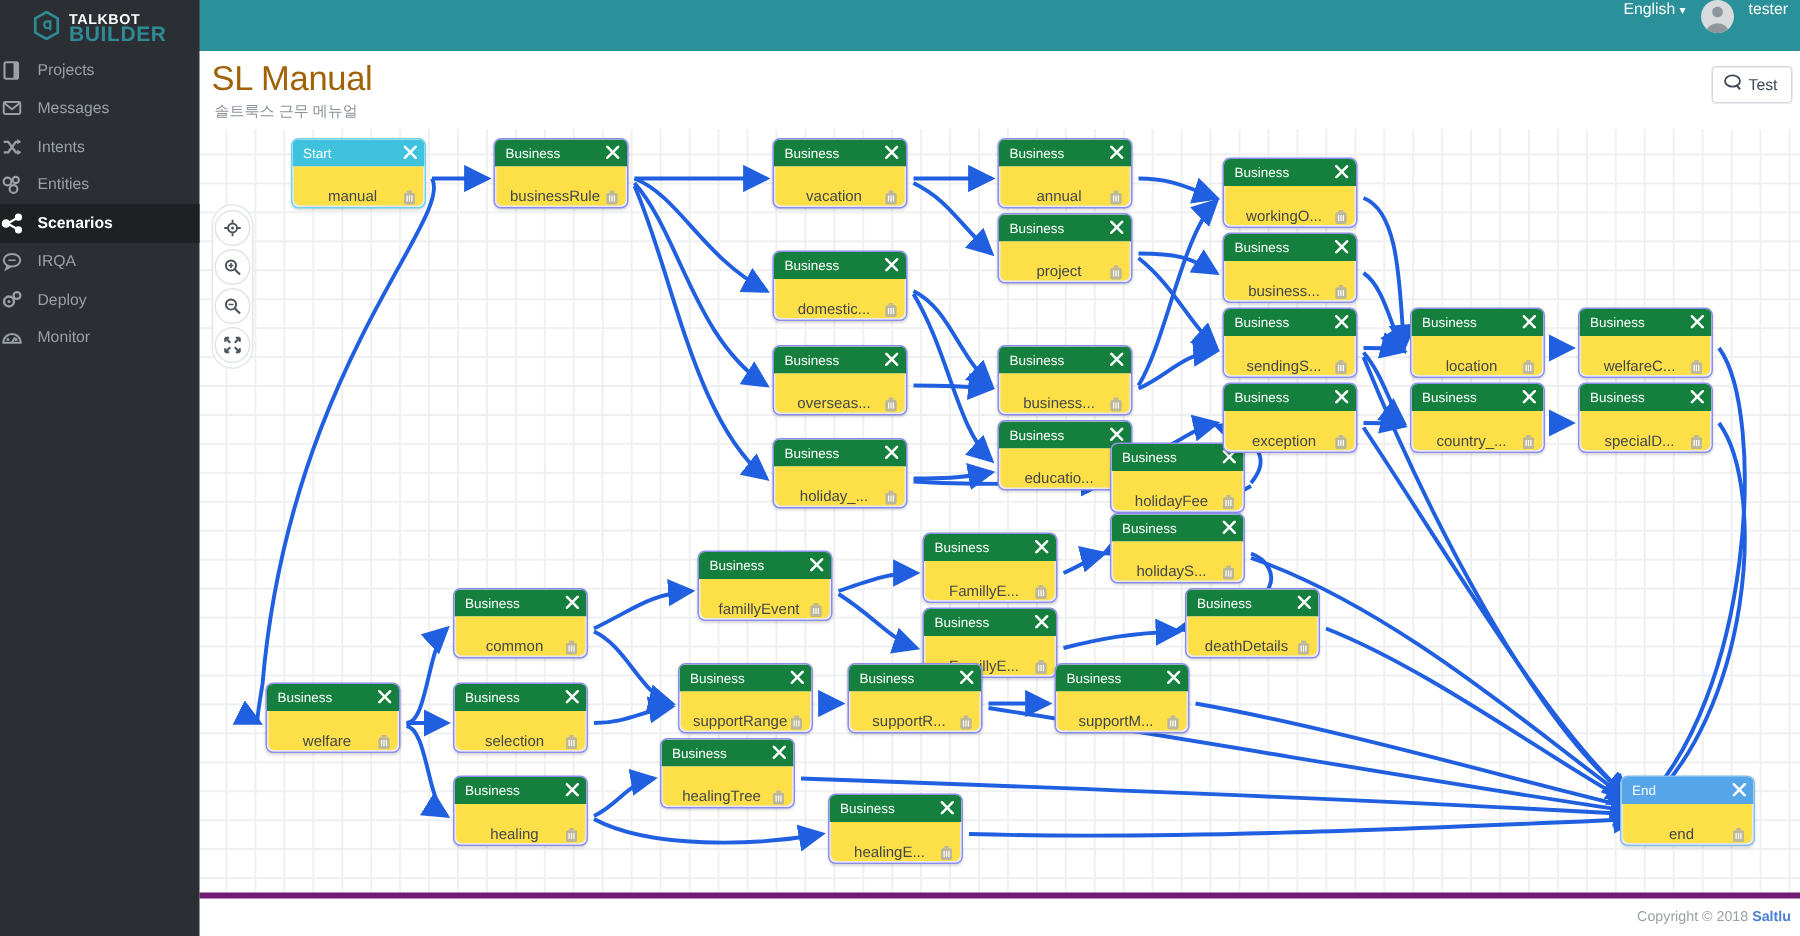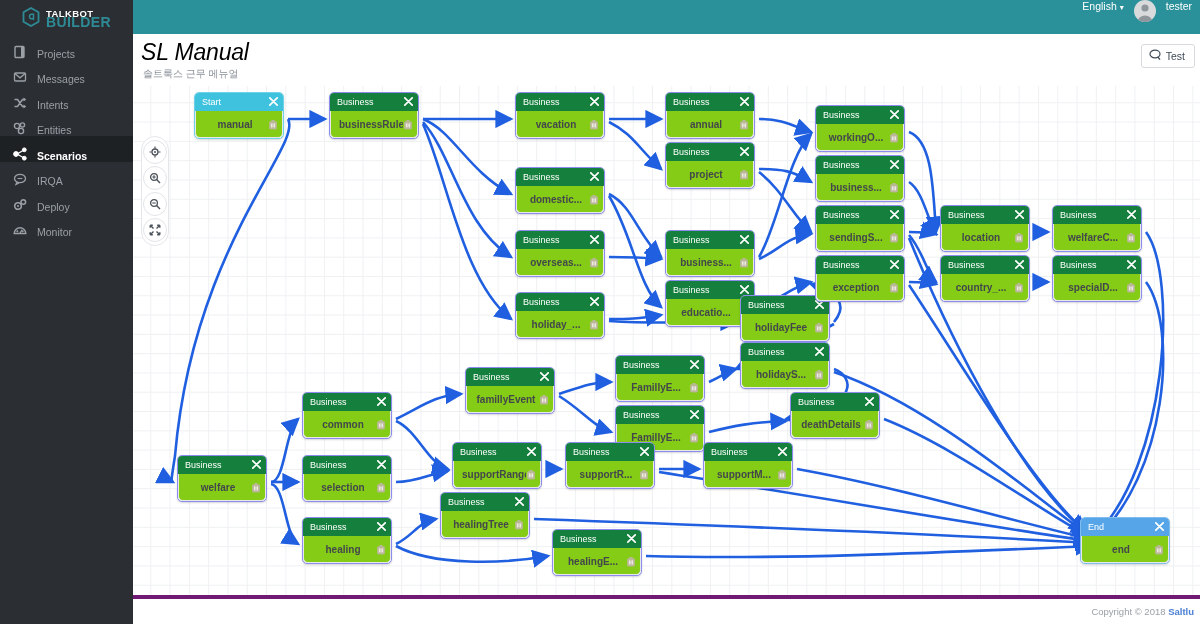--- a/index.html
+++ b/index.html
@@ -19,22 +19,22 @@
     height: 34px; background: #2b2f33;
     display: flex; align-items: center; padding-left: 22px; gap: 6px;
   }
   .logo-hex { width: 18px; height: 20px; position: relative; flex: none; }
   .logo-hex svg { display: block; }
   .logo-words { display: flex; flex-direction: column; line-height: 9px; padding-top: 1px; }
   .logo-top { font-size: 9.5px; font-weight: bold; color: #ffffff; letter-spacing: .4px; }
   .logo-bot { font-size: 14px; font-weight: bold; color: #2e8b96; letter-spacing: .4px; }
 
   .nav-item {
-    height: 25.5px; display: flex; align-items: flex-end;
-    padding-left: 12px; gap: 9px; color: #9aa0a6; font-size: 10.5px;
+    height: 25.5px; display: flex; align-items: center;
+    gap: 9px; color: #9aa0a6; font-size: 10.5px;
     cursor: pointer;
   }
   .nav-item .nav-ico { width: 16px; height: 16px; display: flex; align-items: center; justify-content: center; flex: none; }
   .nav-item.active { background: #1d2124; color: #ffffff; font-weight: bold; }
   .nav-item.active .nav-ico svg { stroke: #ffffff; fill: #ffffff; }
   .nav-ico svg { fill: #9aa0a6; }
   .nav-item:first-of-type { margin-top: 11px; }
 
   
   #topbar {
@@ -51,21 +51,21 @@
   #avatar svg { display: block; }
   #username { color: #ffffff; font-size: 10.5px; }
 
   
   #page-header {
     position: absolute; left: 133px; top: 34px; width: 1067px; height: 52px;
     background: #ffffff; z-index: 20;
   }
   #page-title {
     position: absolute; left: 8px; top: 5px;
-    font-size: 23px; color: #000000; font-weight: normal; letter-spacing: -.2px; font-style: italic;
+    font-size: 23px; color: #a16207; font-weight: normal; letter-spacing: -.2px;
   }
   #page-subtitle {
     position: absolute; left: 10px; top: 33px;
     font-size: 10px; color: #8b9199;
   }
   #test-btn {
     position: absolute; right: 5px; top: 10px;
     border: 1px solid #d6dade; background: #ffffff; border-radius: 3px;
     padding: 4px 9px 4px 7px; font-size: 10.5px; color: #3f4a55;
     display: flex; align-items: center; gap: 4px; cursor: pointer;
@@ -106,23 +106,23 @@
     background: #fafafa; box-shadow: 0 1px 2px rgba(0,0,0,.16);
     overflow: hidden;
   }
   .node .nhead {
     height: 18px; display: flex; align-items: center;
     padding: 0 5px 0 7px; justify-content: space-between;
   }
   .node .ntitle { font-size: 9px; font-weight: normal; color: #ffffff; }
   .node .nclose { color: #ffffff; font-size: 9px; line-height: 1; cursor: pointer; }
   .node .nbody {
-    height: 27px; background: #84cc16; display: flex; align-items: center;
+    height: 27px; background: #fde047; display: flex; align-items: flex-end;
     padding: 0 4px 0 8px; justify-content: space-between;
-    border: 1px solid #e8e8e8; border-top: none; border-radius: 0 0 5px 5px; font-weight: bold;
+    border: 1px solid #e8e8e8; border-top: none; border-radius: 0 0 5px 5px;
   }
   .node .nname {
     font-size: 10px; color: #43474c; white-space: nowrap; overflow: hidden;
     flex: 1; text-align: center; padding-right: 2px;
   }
   .node .ntrash { cursor: pointer; flex: none; display: flex; }
   .node.business .nhead { background: #15803d; }
   .node.business { border: 1px solid #8b8cee; }
   .node.start .nhead { background: #3fc2de; }
   .node.start { border: 1px solid #6fd3e7; }

